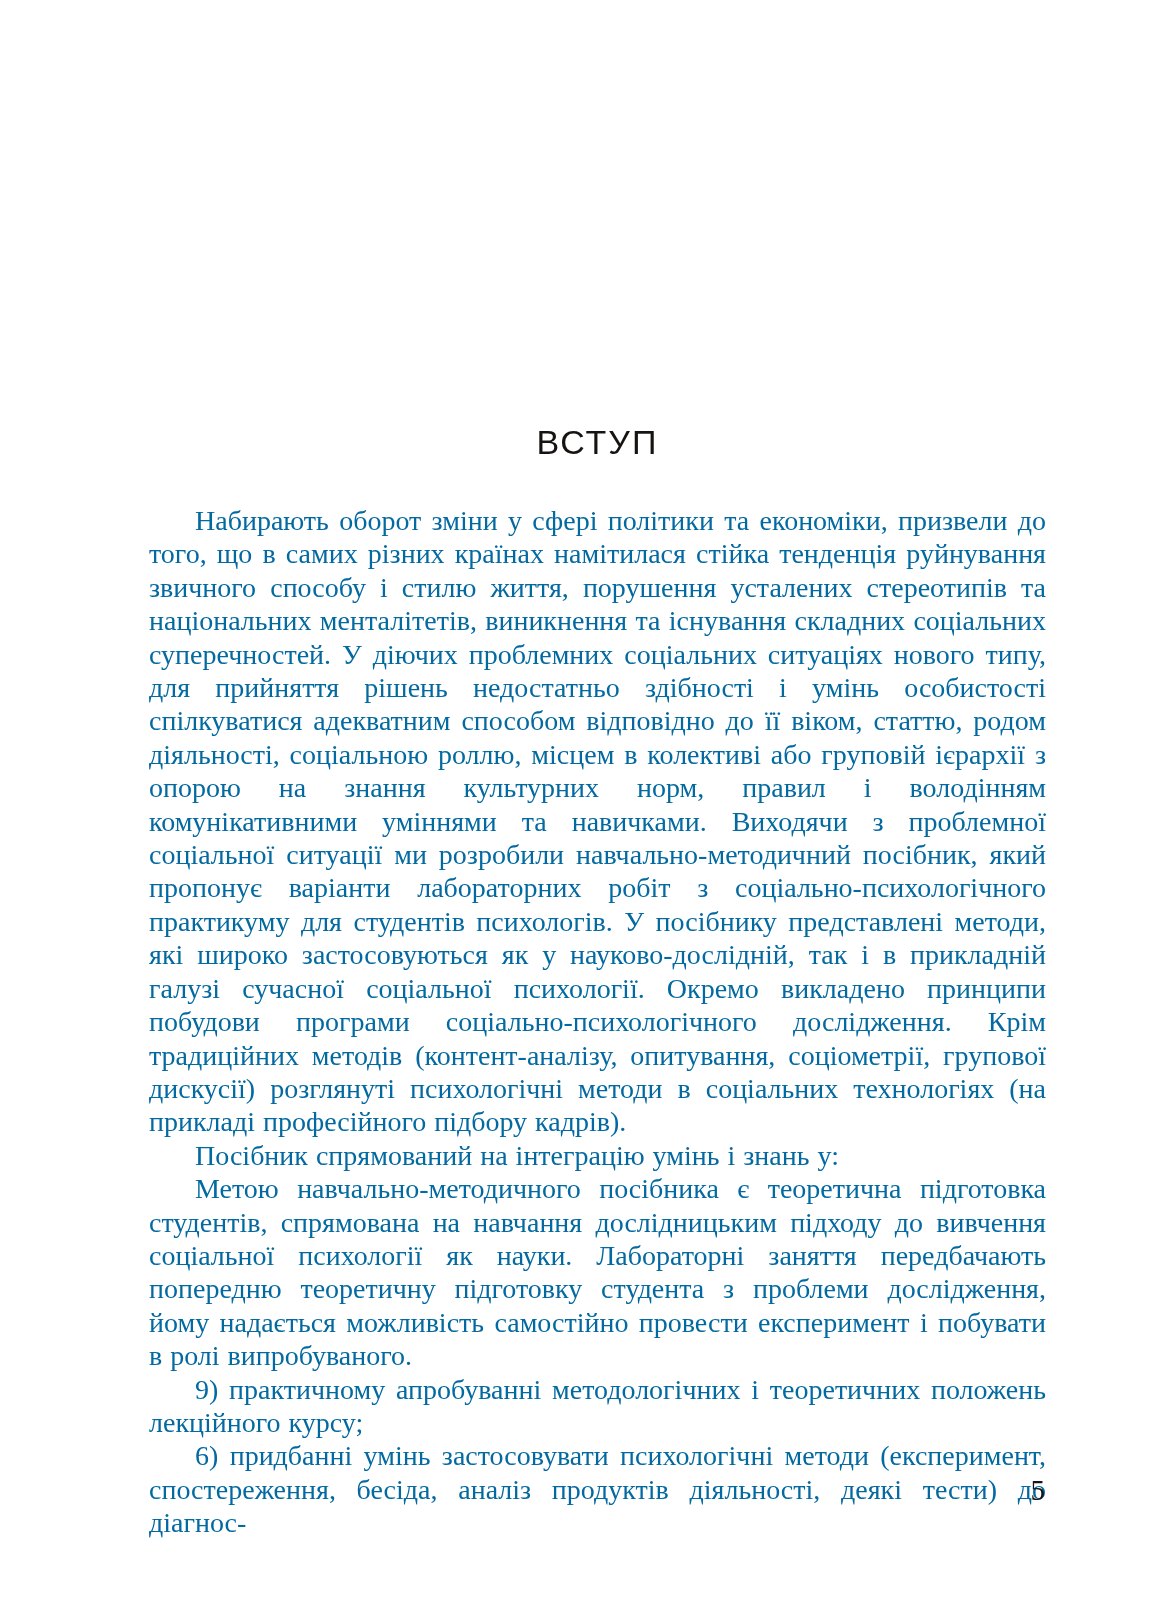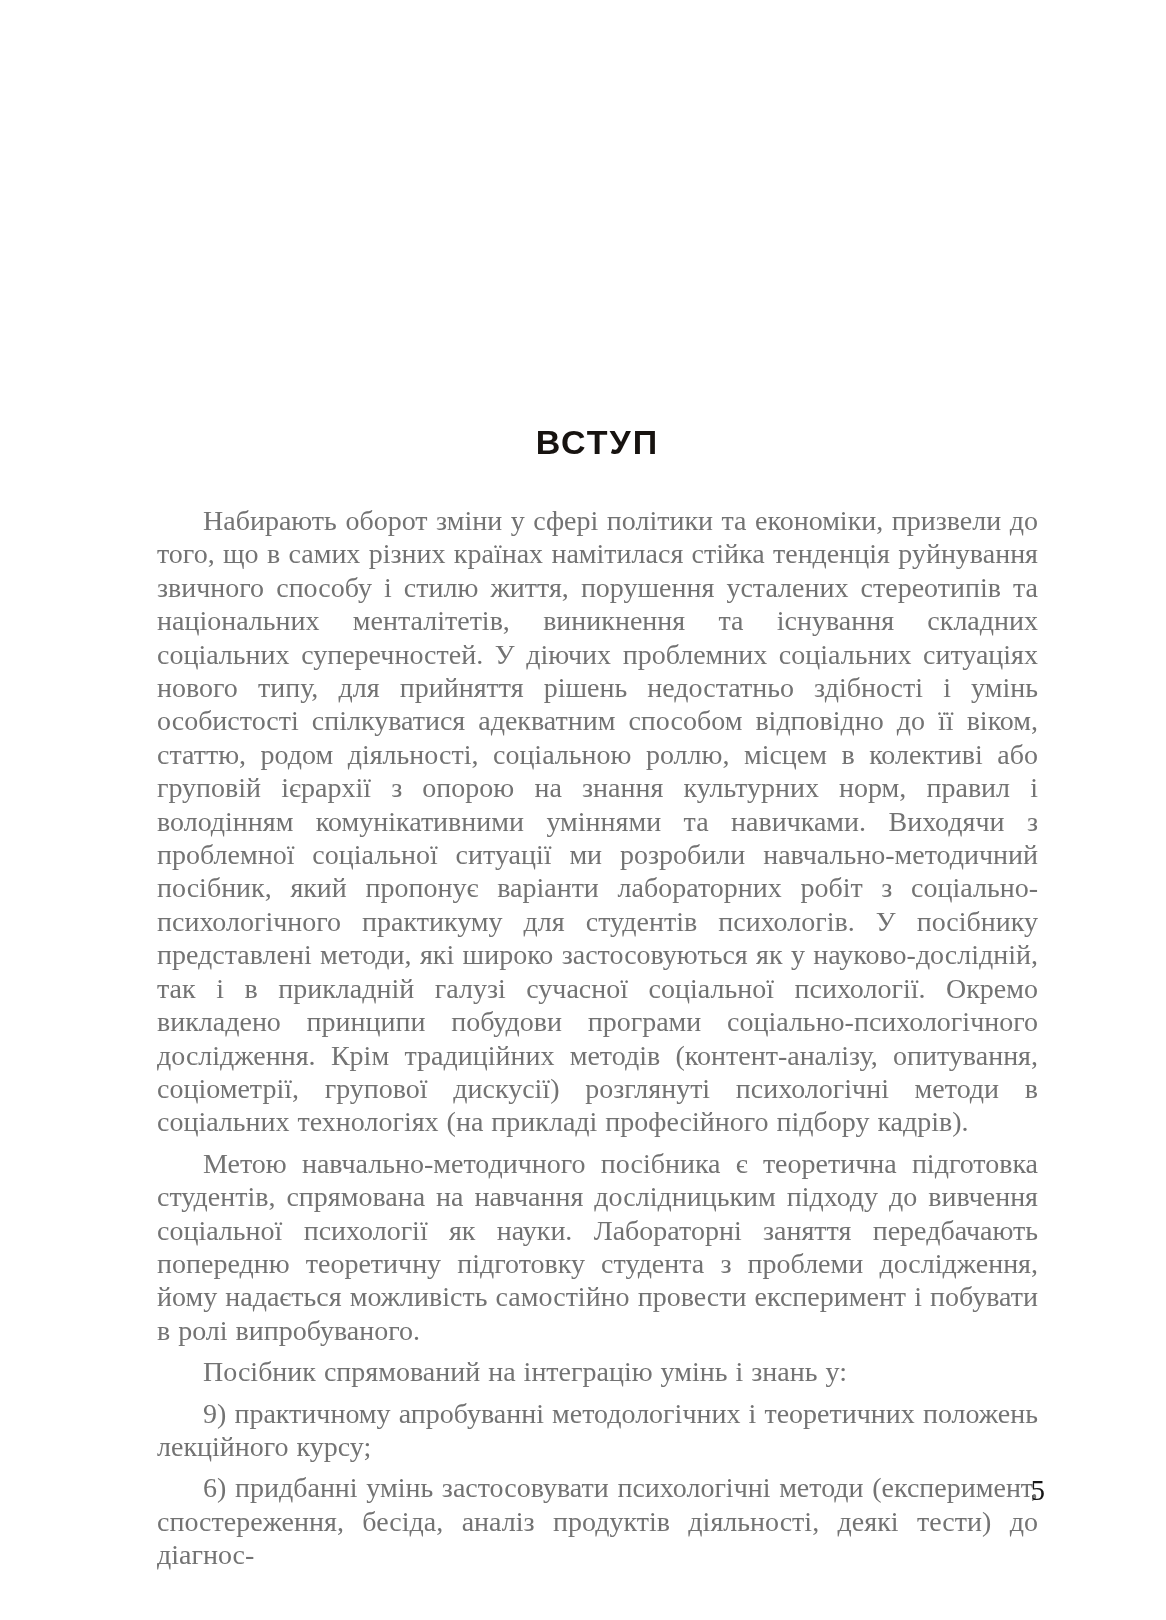--- a/index.html
+++ b/index.html
@@ -19,52 +19,52 @@
   .text-block {
     position: absolute;
     left: 149px;
     top: 424px;
     width: 897px;
   }
   .title {
     margin: 0 0 44px 0;
     text-align: center;
     font-family: "Liberation Sans", "DejaVu Sans", sans-serif;
-    font-weight: 700;
+    font-weight: 400;
     font-size: 34px;
     line-height: 36px;
     letter-spacing: 2px;
     color: #171310;
   }
   .para {
-    margin: 8px;
+    margin: 0;
     text-align: justify;
     text-indent: 46px;
     font-family: "Liberation Serif", "DejaVu Serif", serif;
     font-size: 28px;
     line-height: 33.4px;
     word-spacing: 1px;
-    color: #737373;
+    color: #0369a1;
   }
   .page-number {
     position: absolute;
     top: 1476px;
     right: 121px;
     font-family: "Liberation Serif", "DejaVu Serif", serif;
     font-size: 29px;
     line-height: 29px;
     color: #161616;
   }
 </style>
 </head>
 <body>
 
 <div class="page">
   <div class="text-block">
     <h1 class="title">ВСТУП</h1>
     <p class="para">Набирають оборот зміни у сфері політики та економіки, призвели до того, що в самих різних країнах намітилася стійка тенденція руйнування звичного способу і стилю життя, порушення усталених стереотипів та національних менталітетів, виникнення та існування складних соціальних суперечностей. У діючих проблемних соціальних ситуаціях нового типу, для прийняття рішень недостатньо здібності і умінь особистості спілкуватися адекватним способом відповідно до її віком, статтю, родом діяльності, соціальною роллю, місцем в колективі або груповій ієрархії з опорою на знання культурних норм, правил і володінням комунікативними уміннями та навичками. Виходячи з проблемної соціальної ситуації ми розробили навчально-методичний посібник, який пропонує варіанти лабораторних робіт з соціально-психологічного практикуму для студентів психологів. У посібнику представлені методи, які широко застосовуються як у науково-дослідній, так і в прикладній галузі сучасної соціальної психології. Окремо викладено принципи побудови програми соціально-психологічного дослідження. Крім традиційних методів (контент-аналізу, опитування, соціометрії, групової дискусії) розглянуті психологічні методи в соціальних технологіях (на прикладі професійного підбору кадрів).</p>
+    <p class="para">Посібник спрямований на інтеграцію умінь і знань у:</p>
     <p class="para">Метою навчально-методичного посібника є теоретична підготовка студентів, спрямована на навчання дослідницьким підходу до вивчення соціальної психології як науки. Лабораторні заняття передбачають попередню теоретичну підготовку студента з проблеми дослідження, йому надається можливість самостійно провести експеримент і побувати в ролі випробуваного.</p>
-    <p class="para">Посібник спрямований на інтеграцію умінь і знань у:</p>
     <p class="para">9) практичному апробуванні методологічних і теоретичних положень лекційного курсу;</p>
     <p class="para">6) придбанні умінь застосовувати психологічні методи (експеримент, спостереження, бесіда, аналіз продуктів діяльності, деякі тести) до діагнос-</p>
   </div>
   <div class="page-number">5</div>
 </div>
 
 </body></html>

